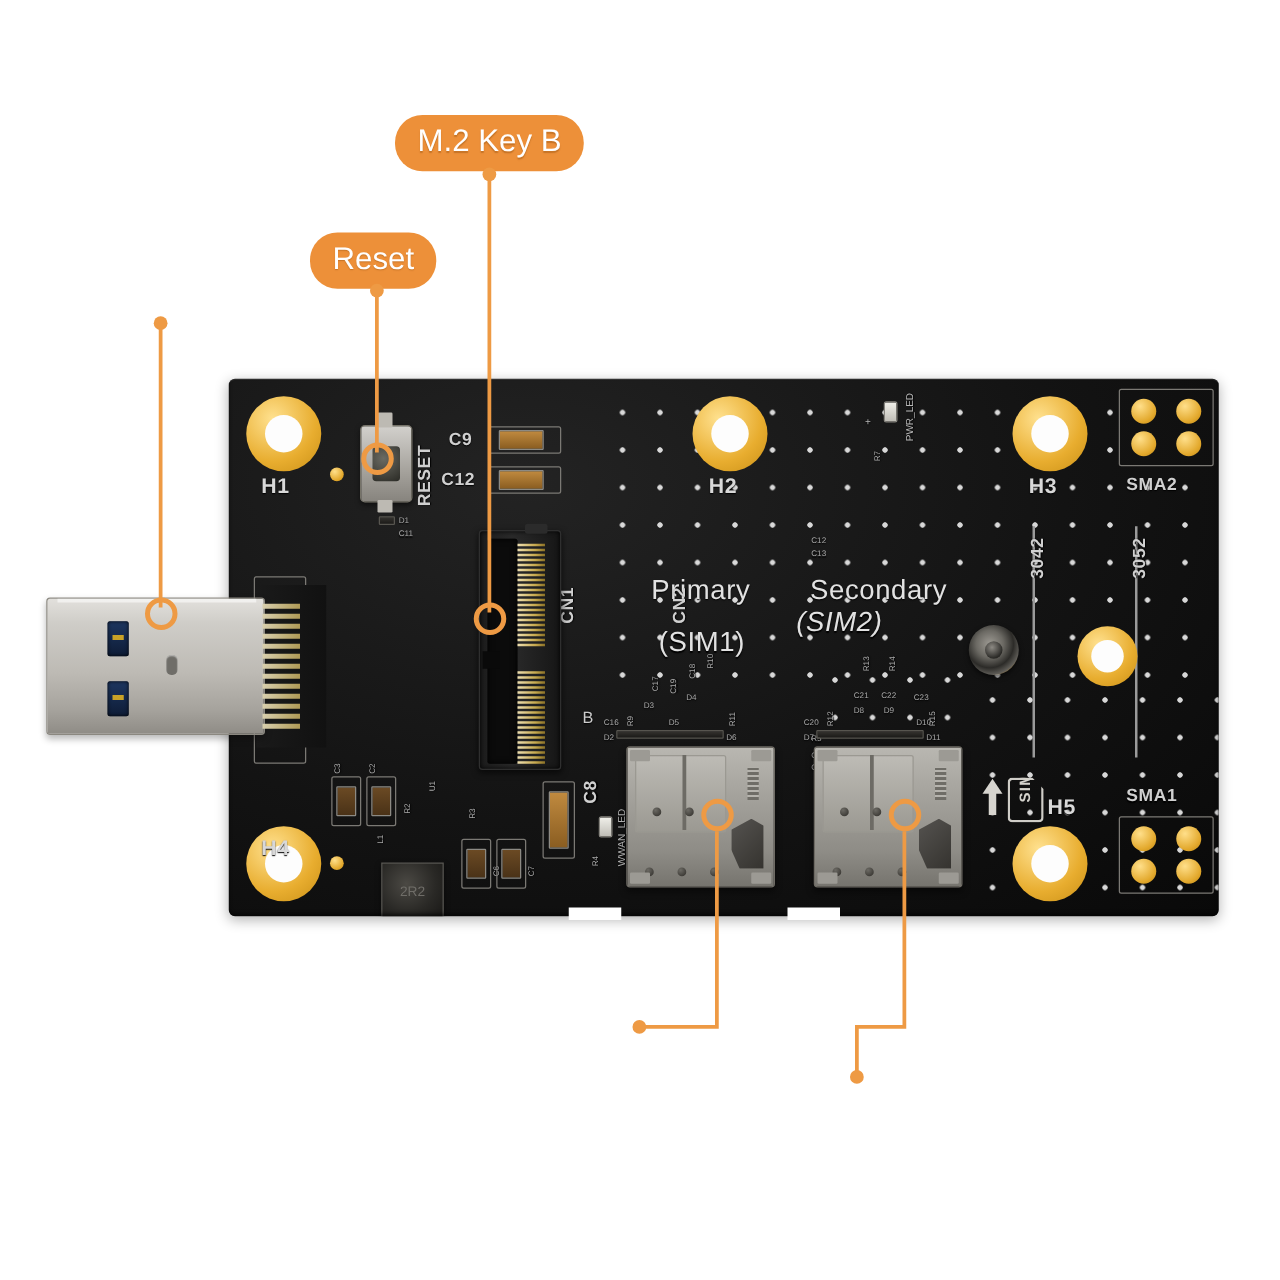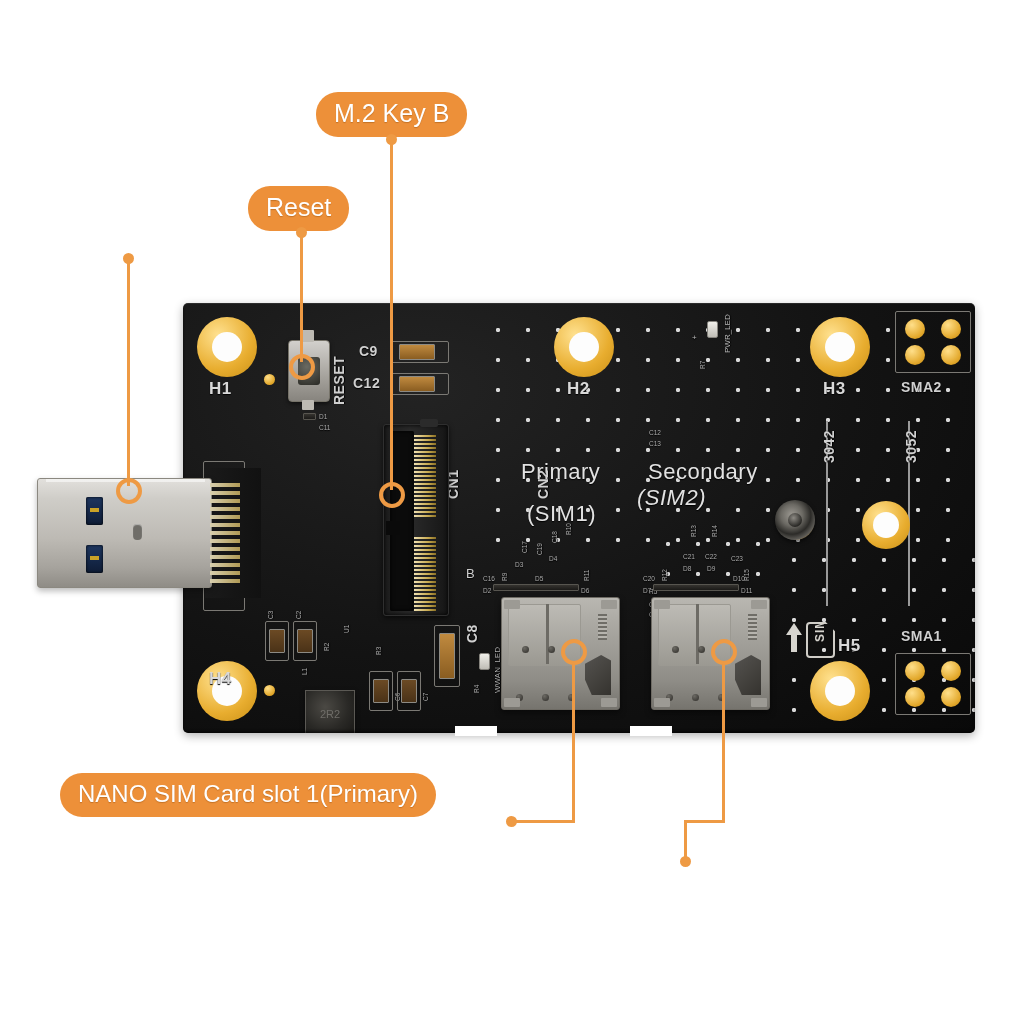--- a/index.html
+++ b/index.html
@@ -555,21 +555,20 @@
   <div class="callout" style="left:248px; top:186px;">Reset</div>
   <div class="dot-filled" style="left:296px; top:227px;"></div>
   <div class="lead-v" style="left:300px; top:232px; height:130px;"></div>
   <div class="dot-ring" style="left:289px; top:354px;"></div>
 
   <div class="callout" style="left:316px; top:92px;">M.2 Key B</div>
   <div class="dot-filled" style="left:386px; top:134px;"></div>
   <div class="lead-v" style="left:390px; top:139px; height:351px;"></div>
   <div class="dot-ring" style="left:379px; top:482px;"></div>
 
-  <div class="callout small" style="left:60px; top:773px;">NANO SIM Card slot 1(Primary)</div>
   <div class="dot-ring" style="left:561px; top:639px;"></div>
   <div class="lead-v" style="left:572px; top:665px; height:155px;"></div>
   <div class="lead-h" style="left:512px; top:820px; width:63px;"></div>
   <div class="dot-filled" style="left:506px; top:816px;"></div>
 
   <div class="dot-ring" style="left:711px; top:639px;"></div>
   <div class="lead-v" style="left:722px; top:665px; height:155px;"></div>
   <div class="lead-h" style="left:684px; top:820px; width:41px;"></div>
   <div class="lead-v" style="left:684px; top:820px; height:40px;"></div>
   <div class="dot-filled" style="left:680px; top:856px;"></div>

